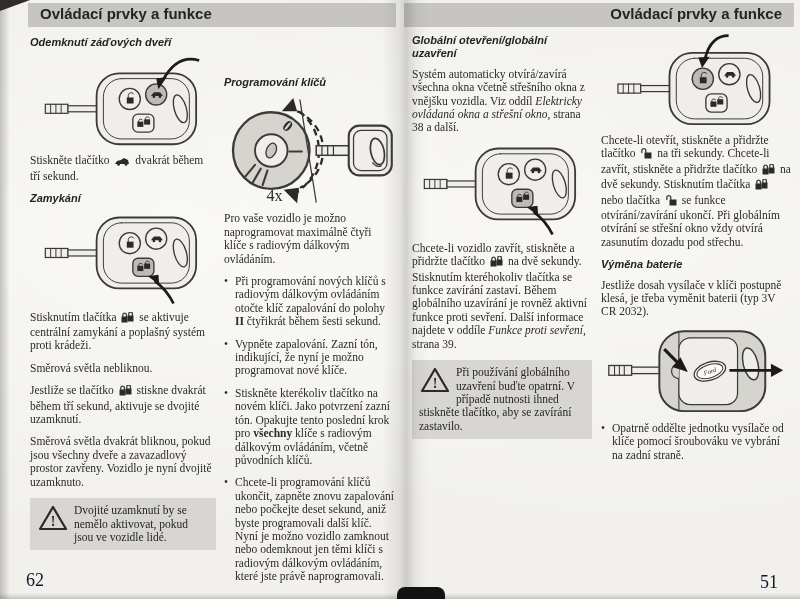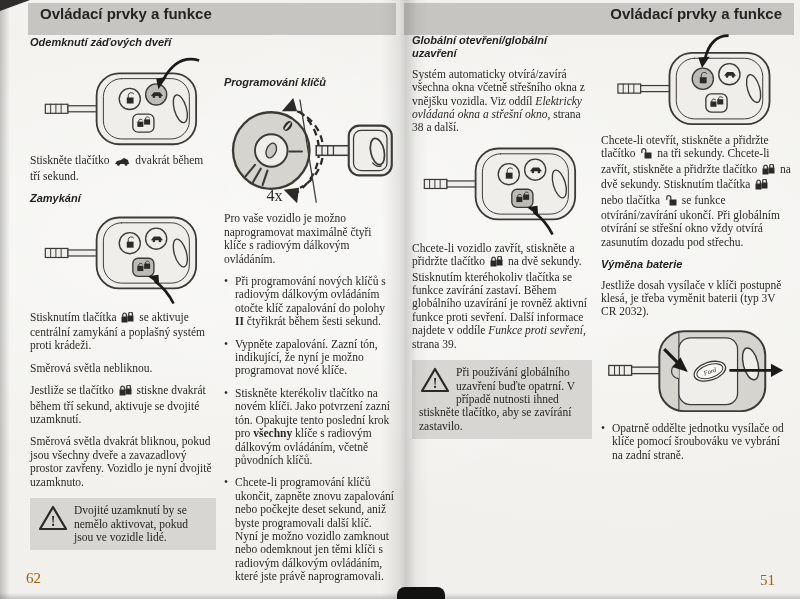--- a/index.html
+++ b/index.html
@@ -15,36 +15,36 @@
       background:linear-gradient(90deg, rgba(60,58,54,0) 0%, rgba(60,58,54,.10) 38%,
         rgba(60,58,54,.20) 52%, rgba(60,58,54,.05) 75%, rgba(60,58,54,0) 100%);}
   .edge-left{position:absolute;left:0;top:0;width:10px;height:599px;
       background:linear-gradient(90deg, rgba(40,40,38,.25), rgba(40,40,38,0));}
   .edge-bottom{position:absolute;left:0;bottom:0;width:800px;height:6px;
       background:linear-gradient(0deg, rgba(40,40,38,.22), rgba(40,40,38,0));}
   .corner-tl{position:absolute;left:0;top:0;width:30px;height:11px;background:#2e2d2b;
       clip-path:polygon(0 0,100% 0,0 100%);}
   .spine-gap{position:absolute;left:397px;top:587px;width:48px;height:12px;background:#121210;
       border-radius:8px 8px 0 0;}
-  .hdrbar{position:absolute;top:3px;height:32px;background:#c6c5c1;color:#242422;
+  .hdrbar{position:absolute;top:3px;height:24px;background:#c6c5c1;color:#242422;
       font-family:"Liberation Sans", sans-serif;font-weight:bold;font-size:15px;
       line-height:22px;padding:0 12px;box-sizing:border-box;}
   .hdr-l{left:28px;width:368px;text-align:left;}
   .hdr-r{left:404px;width:390px;text-align:right;}
   .col{position:absolute;color:#2b2a27;font-size:11.5px;line-height:13.4px;}
   .chead{font-family:"Liberation Sans", sans-serif;font-weight:bold;font-style:italic;
       font-size:11px;margin:0 0 7px 0;color:#232321;}
   .col p{margin:0 0 9px 0;}
   .bullet-row{display:flex;margin:0 0 9px 0;}
   .bmark{width:11px;flex:0 0 11px;}
   .warnbox{background:#d7d6d2;padding:6px 7px 6px 7px;margin-top:4px;color:#262522;}
   .warnbox .wicon{float:left;margin:1px 6px 0 1px;}
   .illus{display:block;margin:2px auto 6px auto;}
   .ic{display:inline-block;vertical-align:-2px;margin:0 2px;}
-  .pagenum{position:absolute;font-size:15px;color:#a16207;}
+  .pagenum{position:absolute;font-size:18px;color:#0f172a;}
   .pn-l{left:26px;top:570px;}
   .pn-r{left:760px;top:572px;}
   .it{font-style:italic;}
   .bd{font-weight:bold;}
   svg{display:inline-block;}
   .lw{stroke:#3c3a36;fill:none;stroke-width:2.2;stroke-linecap:round;stroke-linejoin:round;}
   .lw1{stroke:#3c3a36;fill:none;stroke-width:1.3;stroke-linecap:round;}
   .fillg{fill:#d5d4cf;}
   .fillp{fill:#efeeea;}
   .hl{fill:#bcbbb6;}

